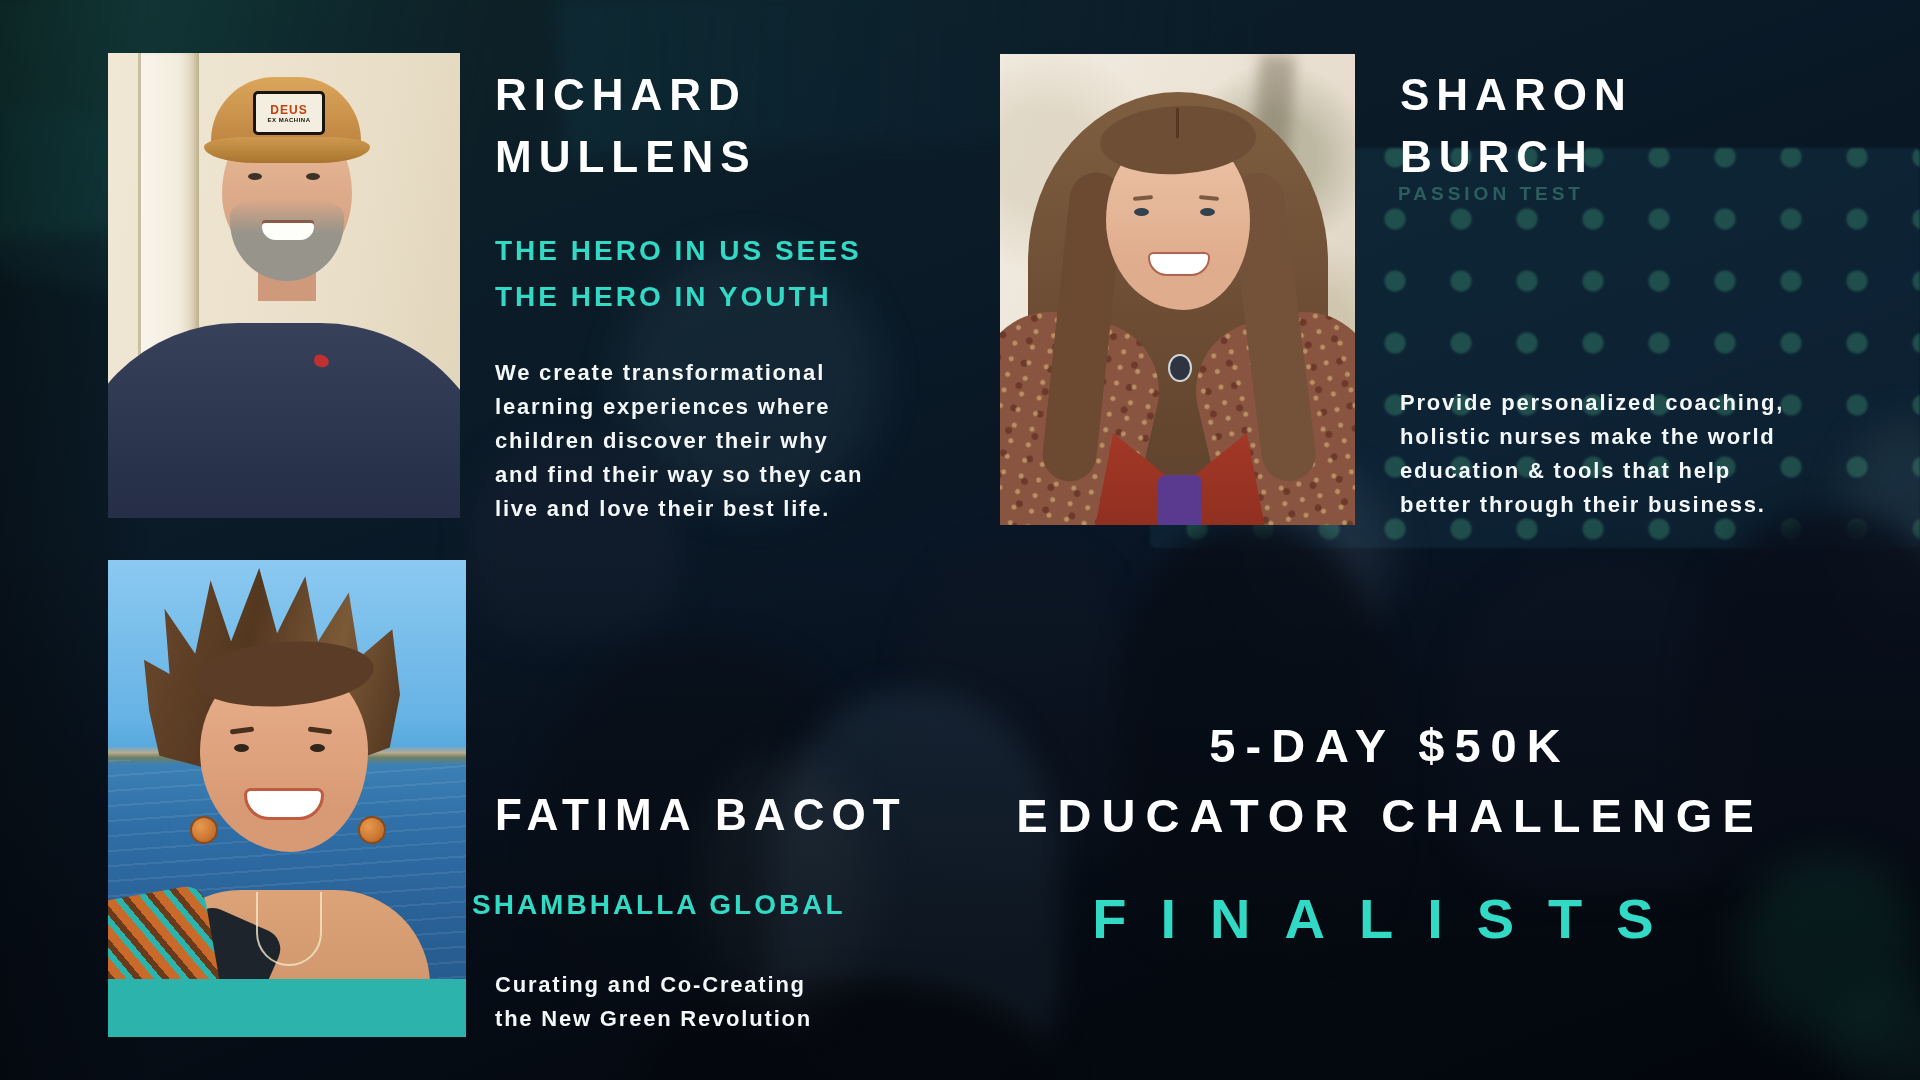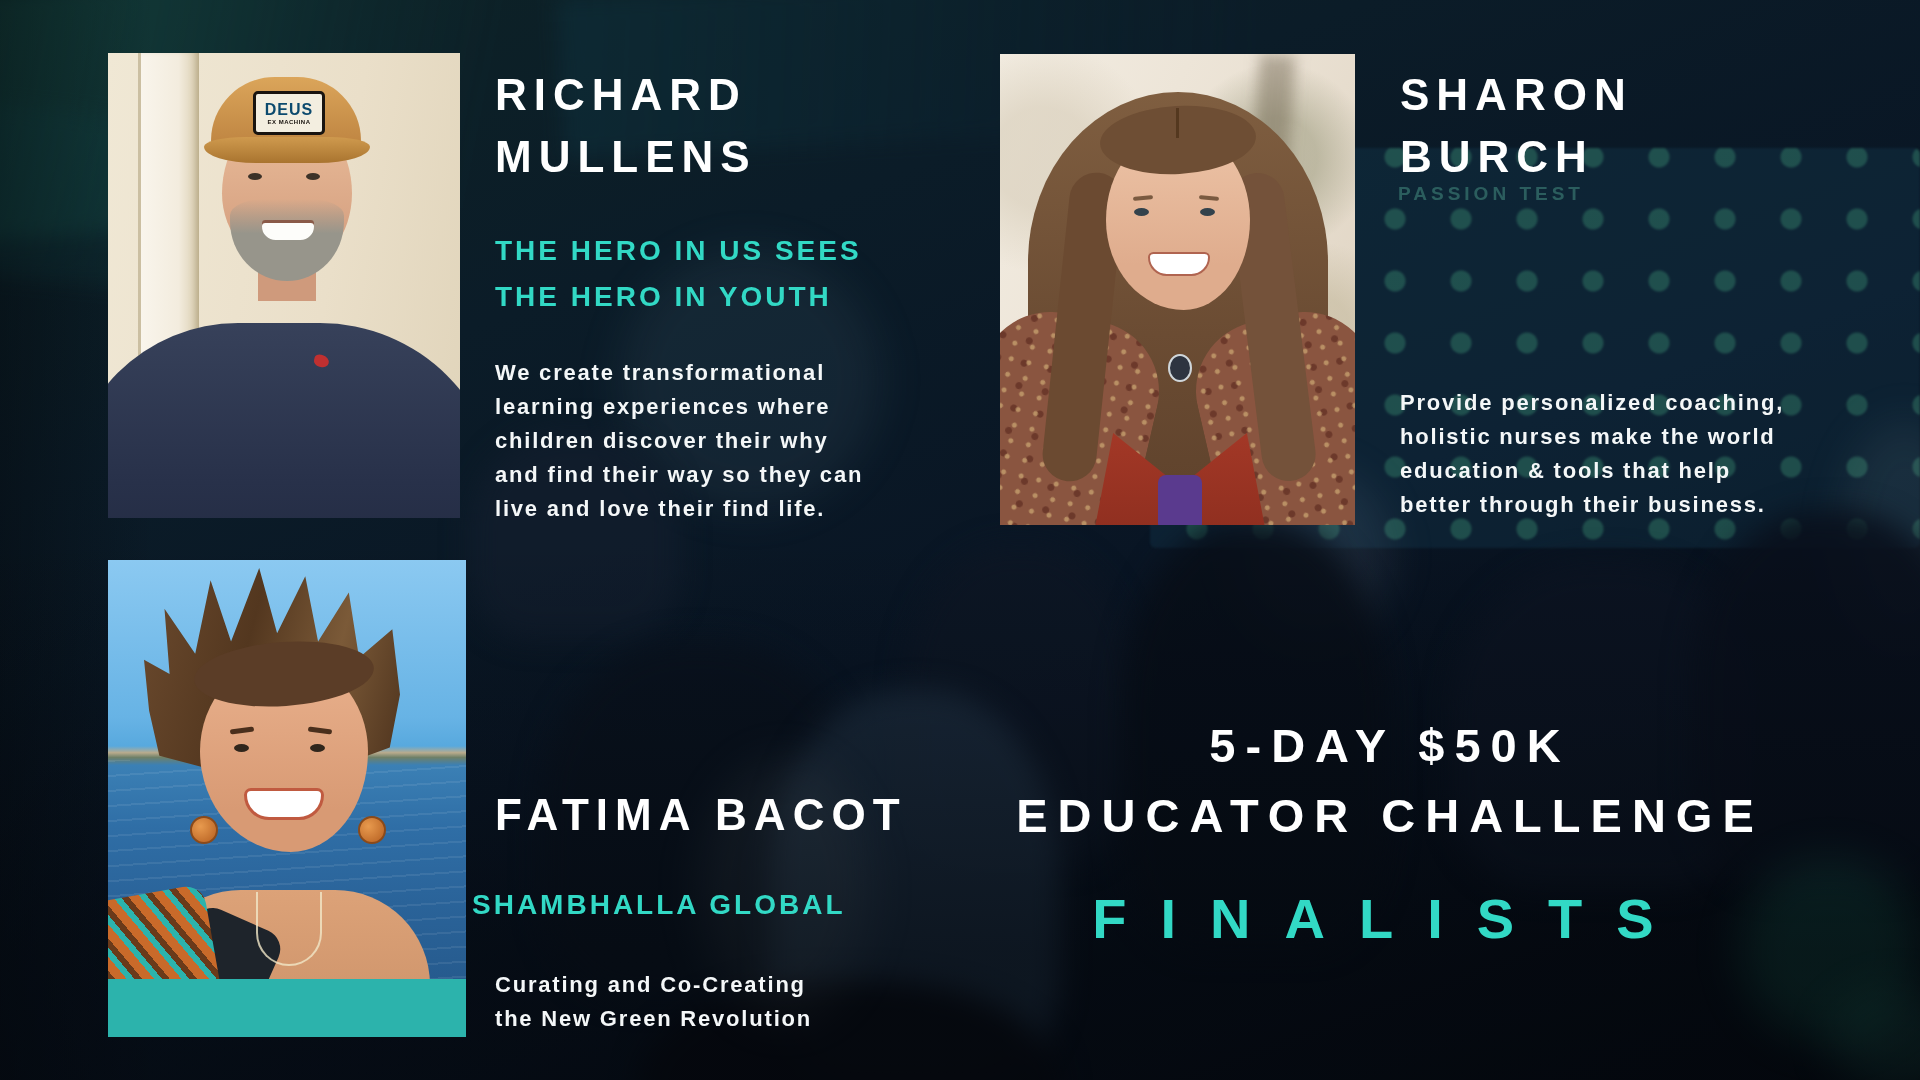--- a/index.html
+++ b/index.html
@@ -67,21 +67,21 @@
   .r-eye{width:14px;height:7px;background:#3c3228;border-radius:50%;top:120px;}
   .r-eye.l{left:140px}.r-eye.r{left:198px}
   .r-cap-crown{left:103px;top:24px;width:150px;height:72px;
     background:linear-gradient(180deg,#dba55a,#bd8340);border-radius:76px 76px 10px 10px;}
   .r-cap-brim{left:96px;top:84px;width:166px;height:26px;
     background:linear-gradient(180deg,#cf9a4e,#a9742f);
     border-radius:40% 40% 50% 50% / 60% 60% 100% 100%;}
   .r-patch{left:145px;top:38px;width:66px;height:38px;background:#f3eee0;
     border:3px solid #191410;border-radius:5px;display:flex;flex-direction:column;
     align-items:center;justify-content:center;line-height:1;}
-  .r-patch .main{position:static;font-weight:800;font-size:16px;letter-spacing:1px;color:#0c4a6e;}
+  .r-patch .main{position:static;font-weight:800;font-size:12px;letter-spacing:1px;color:#c2410c;}
   .r-patch .sub{position:static;font-weight:700;font-size:6px;letter-spacing:.5px;color:#15100c;margin-top:1px;}
   .r-logo{left:206px;top:302px;width:15px;height:12px;background:#c03030;
     border-radius:40% 60% 50% 50%;transform:rotate(14deg);}
   #photo-sharon{left:1000px;top:54px;width:355px;height:471px;
     background:
       radial-gradient(circle at 78% 22%,rgba(148,148,118,.5) 0 40px,transparent 95px),
       radial-gradient(circle at 90% 58%,rgba(190,180,150,.5) 0 30px,transparent 85px),
       radial-gradient(circle at 12% 22%,rgba(214,204,184,.6) 0 50px,transparent 115px),
       linear-gradient(115deg,#f3ede2 0%,#eae1d3 50%,#ddd1bf 100%);}
   .s-tree{left:70%;top:0;width:36px;height:66%;background:rgba(108,98,78,.45);
@@ -252,21 +252,21 @@
   </div>
   <div class="txt topic" style="left:495px;top:228px;">
     <div>THE HERO IN US SEES</div>
     <div>THE HERO IN YOUTH</div>
   </div>
   <div class="txt desc" style="left:495px;top:356px;">
     <div>We create transformational</div>
     <div>learning experiences where</div>
     <div>children discover their why</div>
     <div>and find their way so they can</div>
-    <div>live and love their find life.</div>
+    <div>live and love their best life.</div>
   </div>
 
   <div class="txt name" style="left:1400px;top:64px;">
     <div>SHARON</div>
     <div>BURCH</div>
   </div>
   <div class="txt desc" style="left:1400px;top:386px;">
     <div>Provide personalized coaching,</div>
     <div>holistic nurses make the world</div>
     <div>education &amp; tools that help</div>

